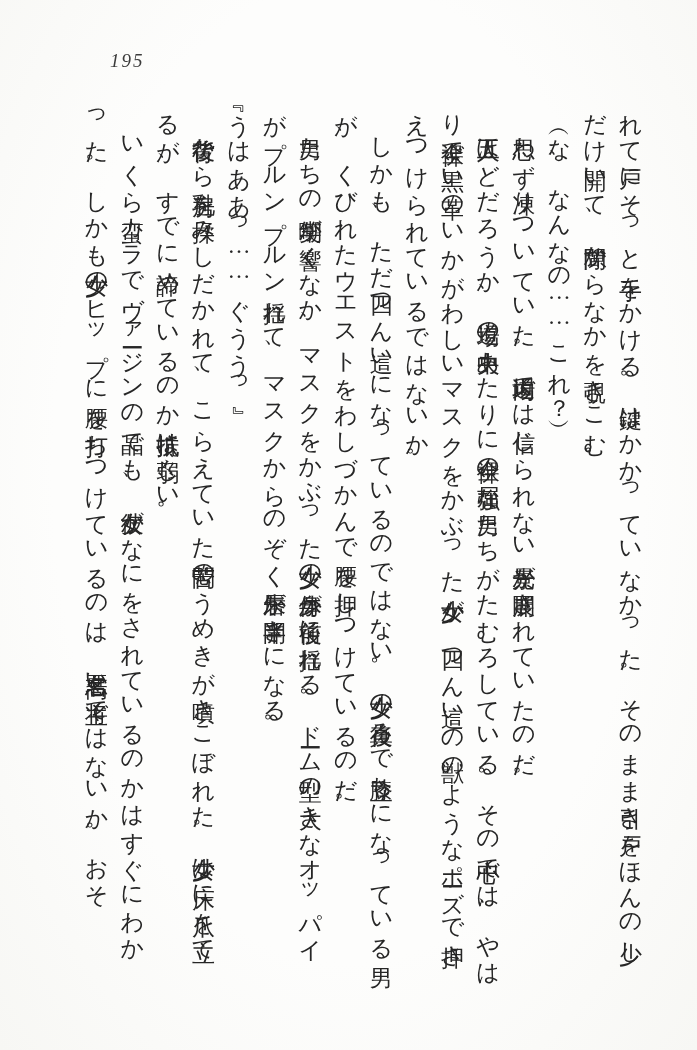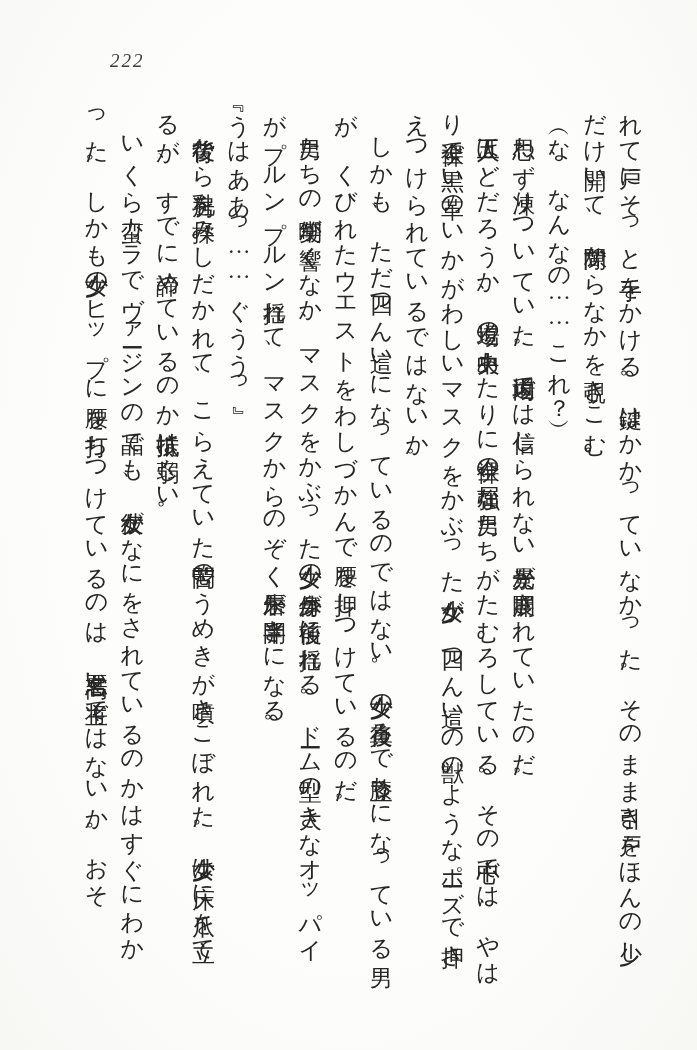--- a/index.html
+++ b/index.html
@@ -48,21 +48,21 @@
   }
   .text-block p.indent {
     text-indent: 1em;
   }
 </style>
 </head>
 <body>
 
 <div class="page">
 
-  <div class="page-number">222</div>
+  <div class="page-number">195</div>
 
   <div class="text-block">
     <p>れて戸にそっと手をかける。鍵はかかっていなかった。そのまま引き戸をほんの少しだけ開いて、隙間からなかを覗きこむ。</p>
     <p class="indent">（な、なんなの……これ？）</p>
     <p class="indent">思わず凍りついていた。道場内では信じられない光景が展開されていたのだ。</p>
     <p class="indent">五人ほどだろうか、道場の中央あたりに全裸の屈強な男たちがたむろしている。その中心では、やはり全裸で黒い革のいかがわしいマスクをかぶった少女が、四つん這いの獣のようなポーズで押さえつけられているではないか。</p>
     <p class="indent">しかも、ただ四つん這いになっているのではない。少女の真後ろで膝立ちになっている男が、くびれたウエストをわしづかんで腰を押しつけているのだ。</p>
     <p class="indent">男たちの嘲笑が響くなか、マスクをかぶった少女の身体が前後に揺れる。ドーム型の大きなオッパイがプルンプルン揺れて、マスクからのぞく朱唇が半開きになる。</p>
     <p>『うはああっ……ぐううっ』</p>
     <p class="indent">背後から乳房を揉みしだかれて、こらえていた苦悶のうめきが噴きこぼれた。少女は床に爪を立てるが、すでに諦めているのか抵抗は弱々しい。</p>

